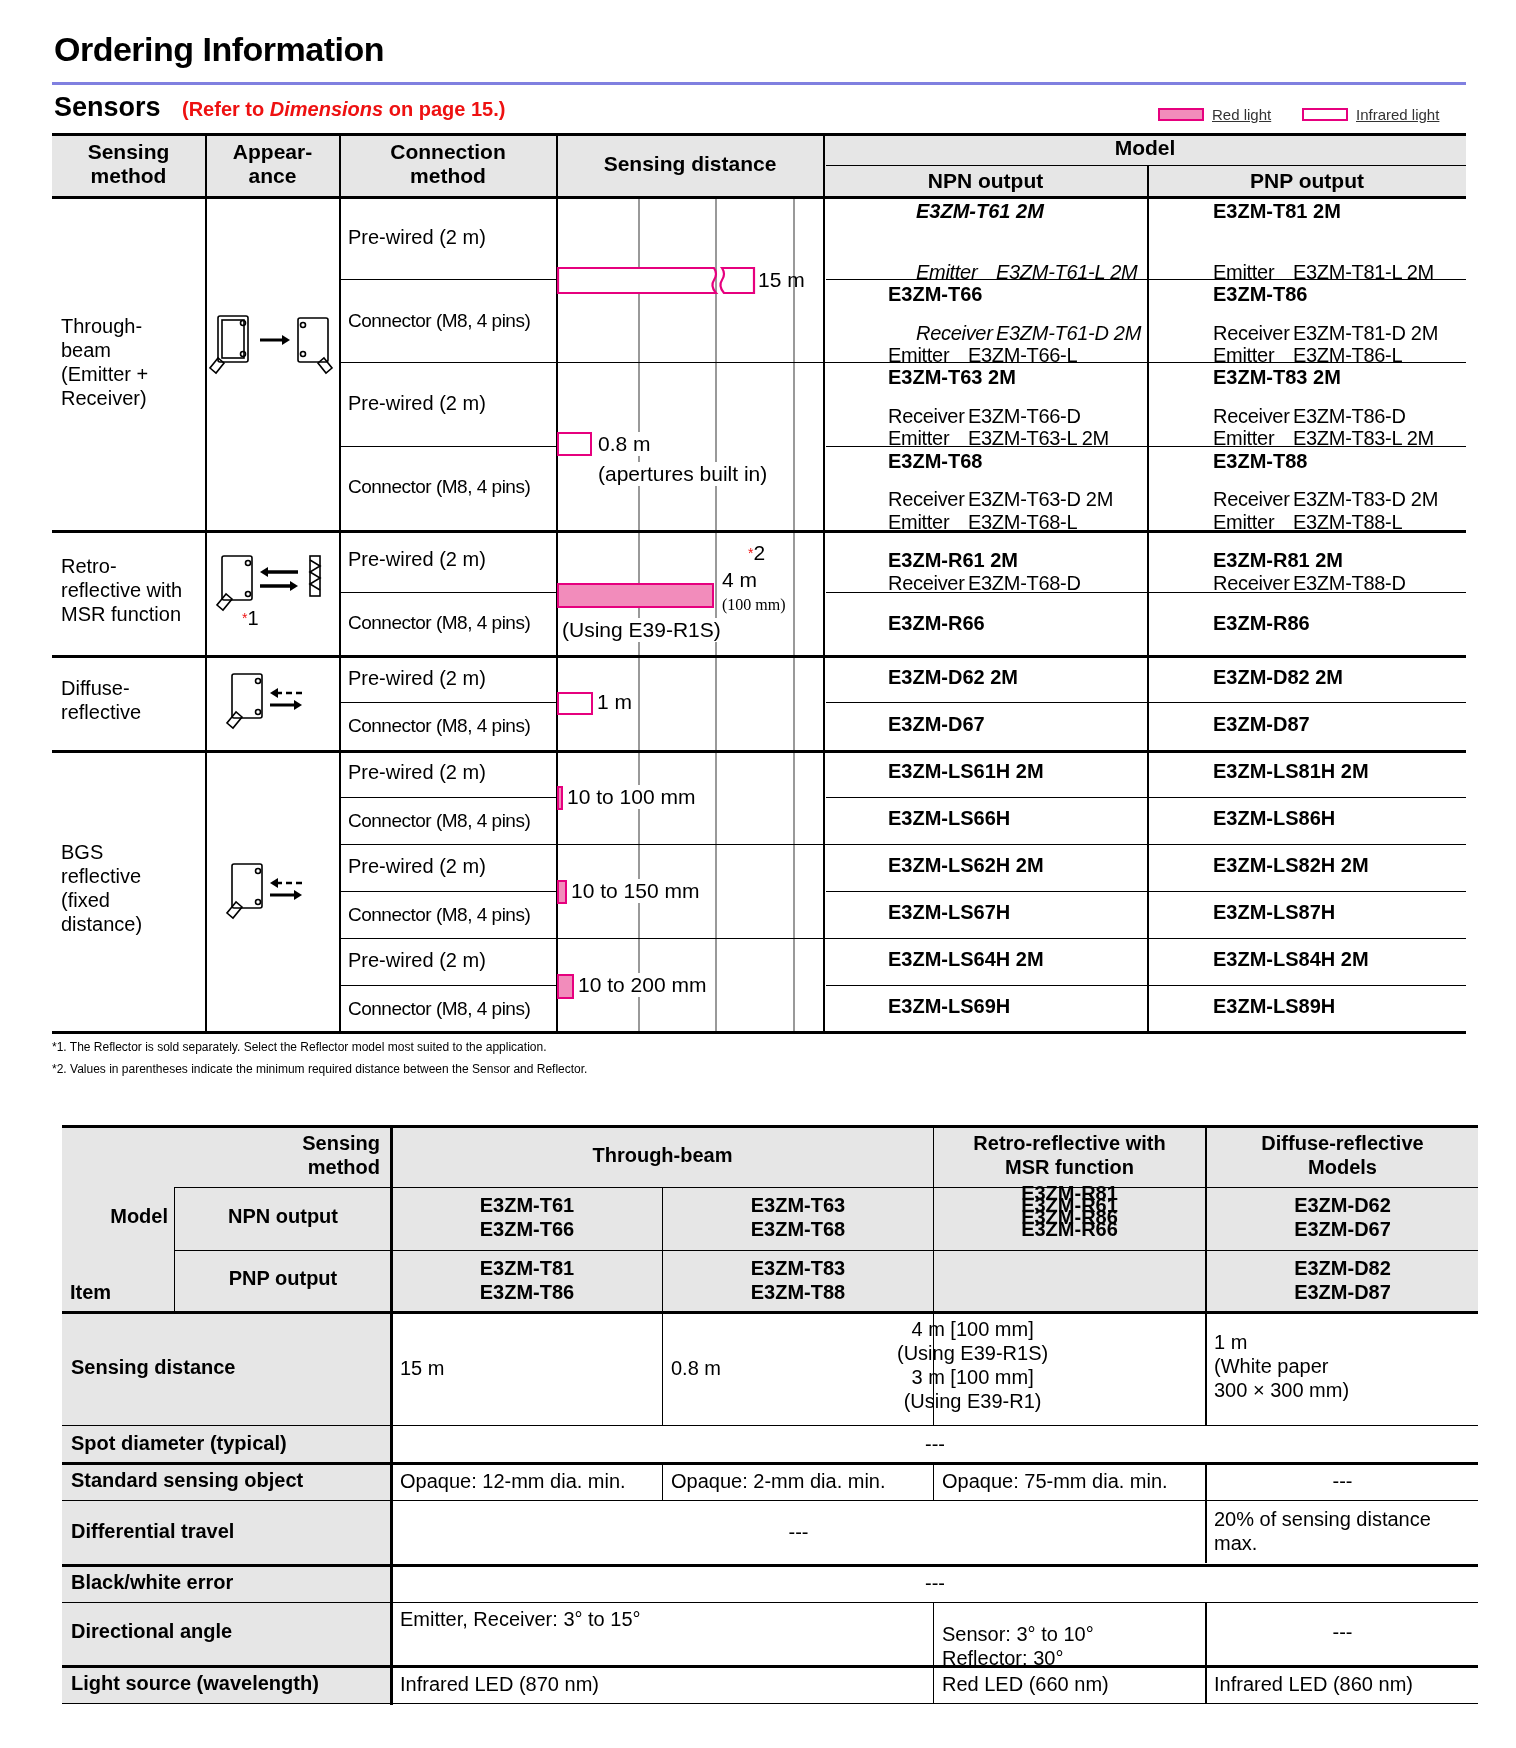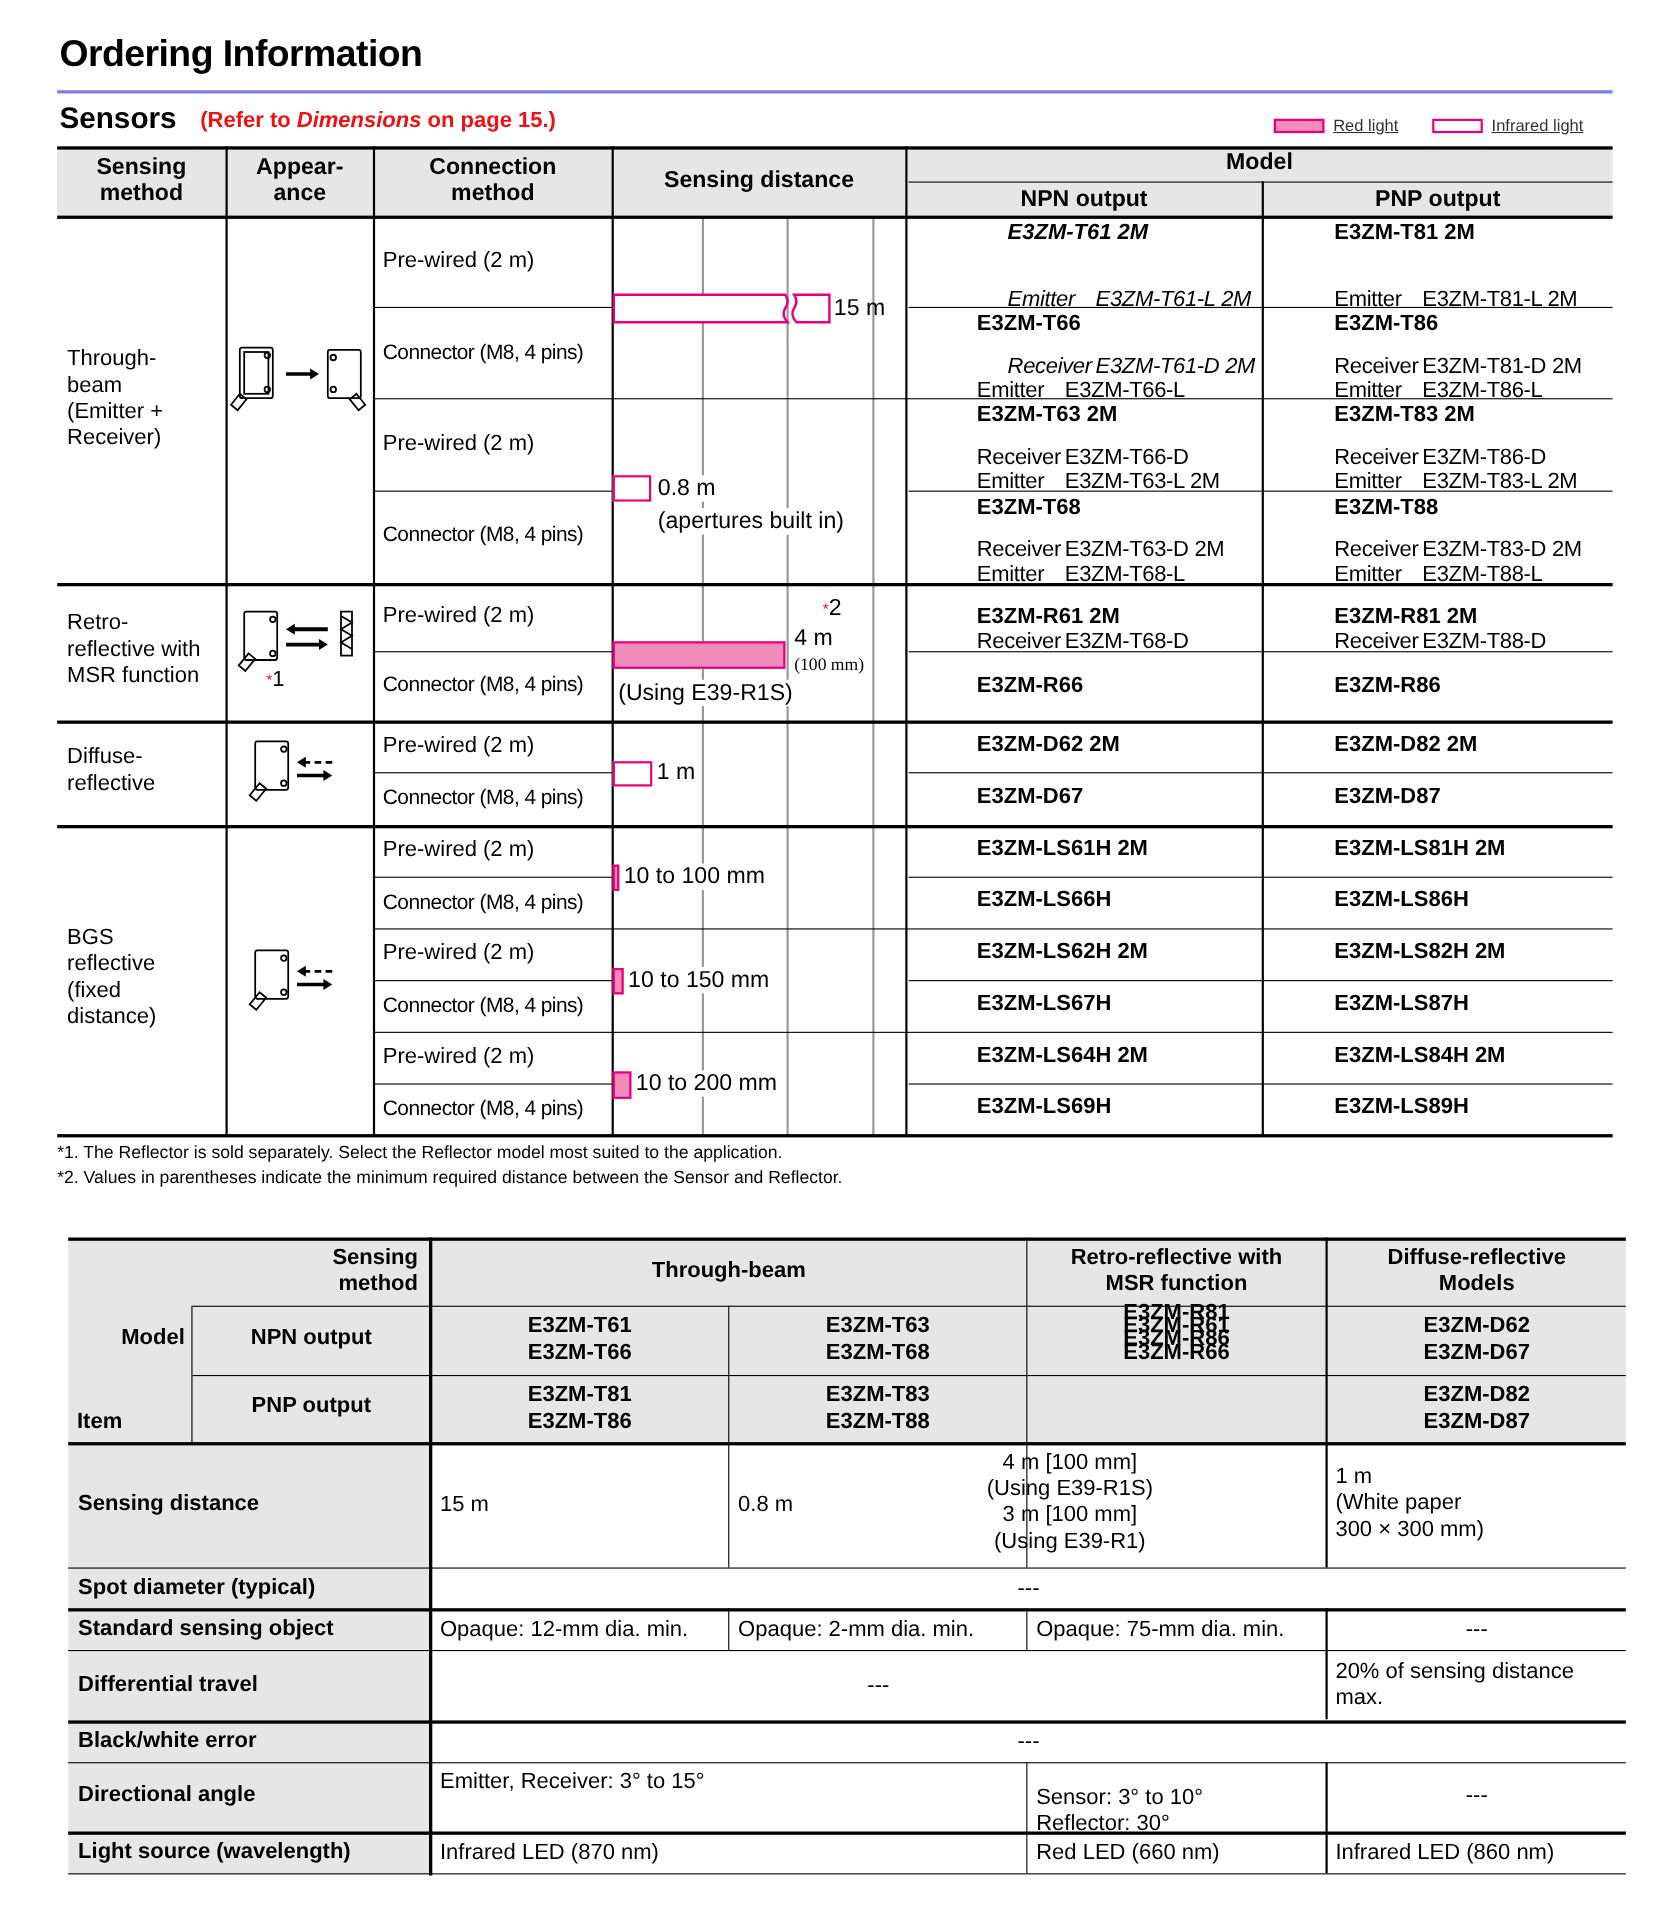--- a/index.html
+++ b/index.html
@@ -22,21 +22,21 @@
   .cell { position: absolute; font-size: 20px; line-height: 24px; }
   .conn { position: absolute; font-size: 20px; }
   .conn.c { font-size: 19px; letter-spacing: -0.5px; }
   .model { position: absolute; font-size: 20px; line-height: 25px; }
   .model b { font-weight: bold; }
   .model .row2 { letter-spacing: -0.3px; margin-top: 36px; }
   .bar { position: absolute; border: 2px solid #e6007e; box-sizing: border-box; background: #fff; }
   .bar.red { background: #f28cbb; }
   .dist { position: absolute; font-size: 21px; background: #fff; }
   .star { color: #ee1111; font-size: 14px; vertical-align: top; }
-  .foot { position: absolute; left: 52px; font-size: 16px; color: #000; }
+  .foot { position: absolute; left: 52px; font-size: 12px; color: #000; }
 
   
   .t2bg { position: absolute; background: #e6e6e6; }
   .t2h { position: absolute; font-weight: bold; font-size: 20px; line-height: 24px; text-align: center; }
   .t2c { position: absolute; font-size: 20px; line-height: 24px; }
   .t2lab { position: absolute; font-weight: bold; font-size: 20px; }
 </style>
 </head>
 <body>
 

